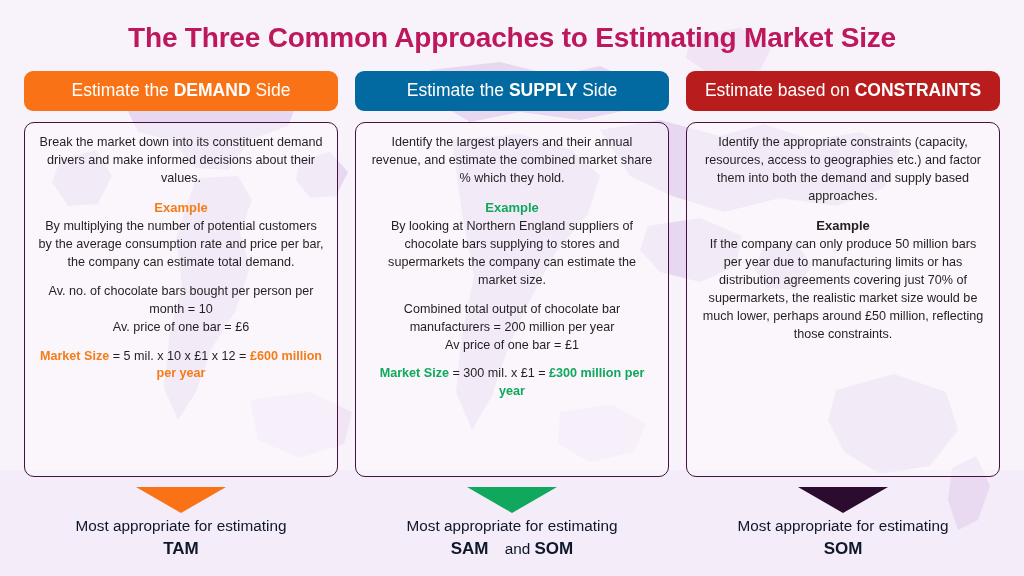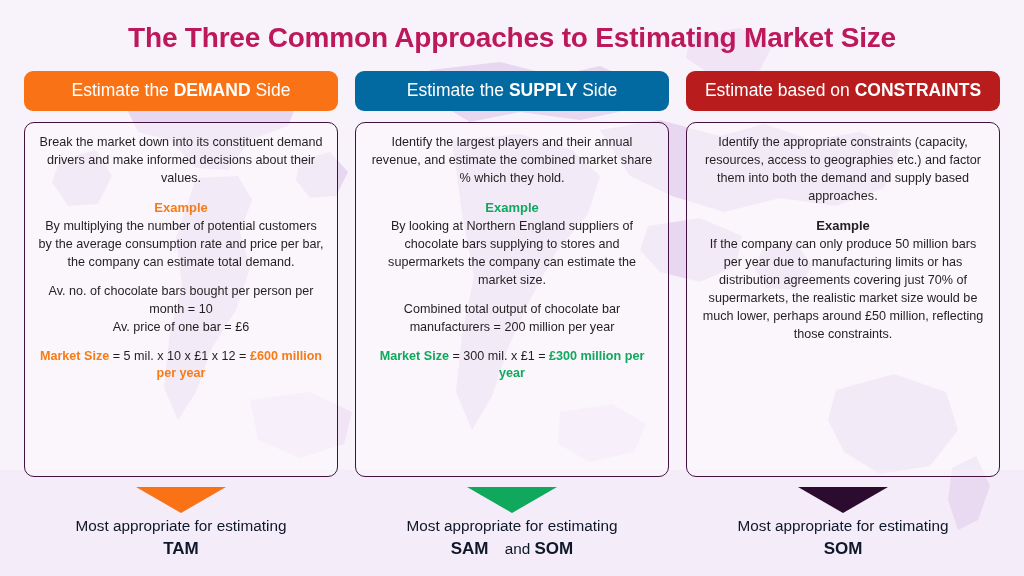--- a/index.html
+++ b/index.html
@@ -202,20 +202,21 @@
         <span>Estimate the </span><b>SUPPLY</b><span> Side</span>
       </div>
 
       <div class="card" style="border-color: rgb(67, 18, 63);">
         <p>Identify the largest players and their annual revenue, and estimate the combined market share % which they hold.</p>
         <div class="blank"></div>
         <p class="example-label example-supply">Example</p>
         <p>By looking at Northern England suppliers of chocolate bars supplying to stores and supermarkets the company can estimate the market size.</p>
         <div class="blank"></div>
         <p>Combined total output of chocolate bar manufacturers = 200 million per year</p>
+        <p>Av price of one bar = £1</p>
         <div class="blank"></div>
         <p class="calc"><span class="ms-supply">Market Size</span><span> = 300 mil. x £1 = </span><span class="ms-supply">£300 million per year</span></p>
       </div>
 
       <div class="arrow-wrap">
         <div class="arrow" id="arr1" style="border-top-color: rgb(15, 168, 92);"></div>
       </div>
 
       <div class="caption">
         <span>Most appropriate for estimating</span><br>

